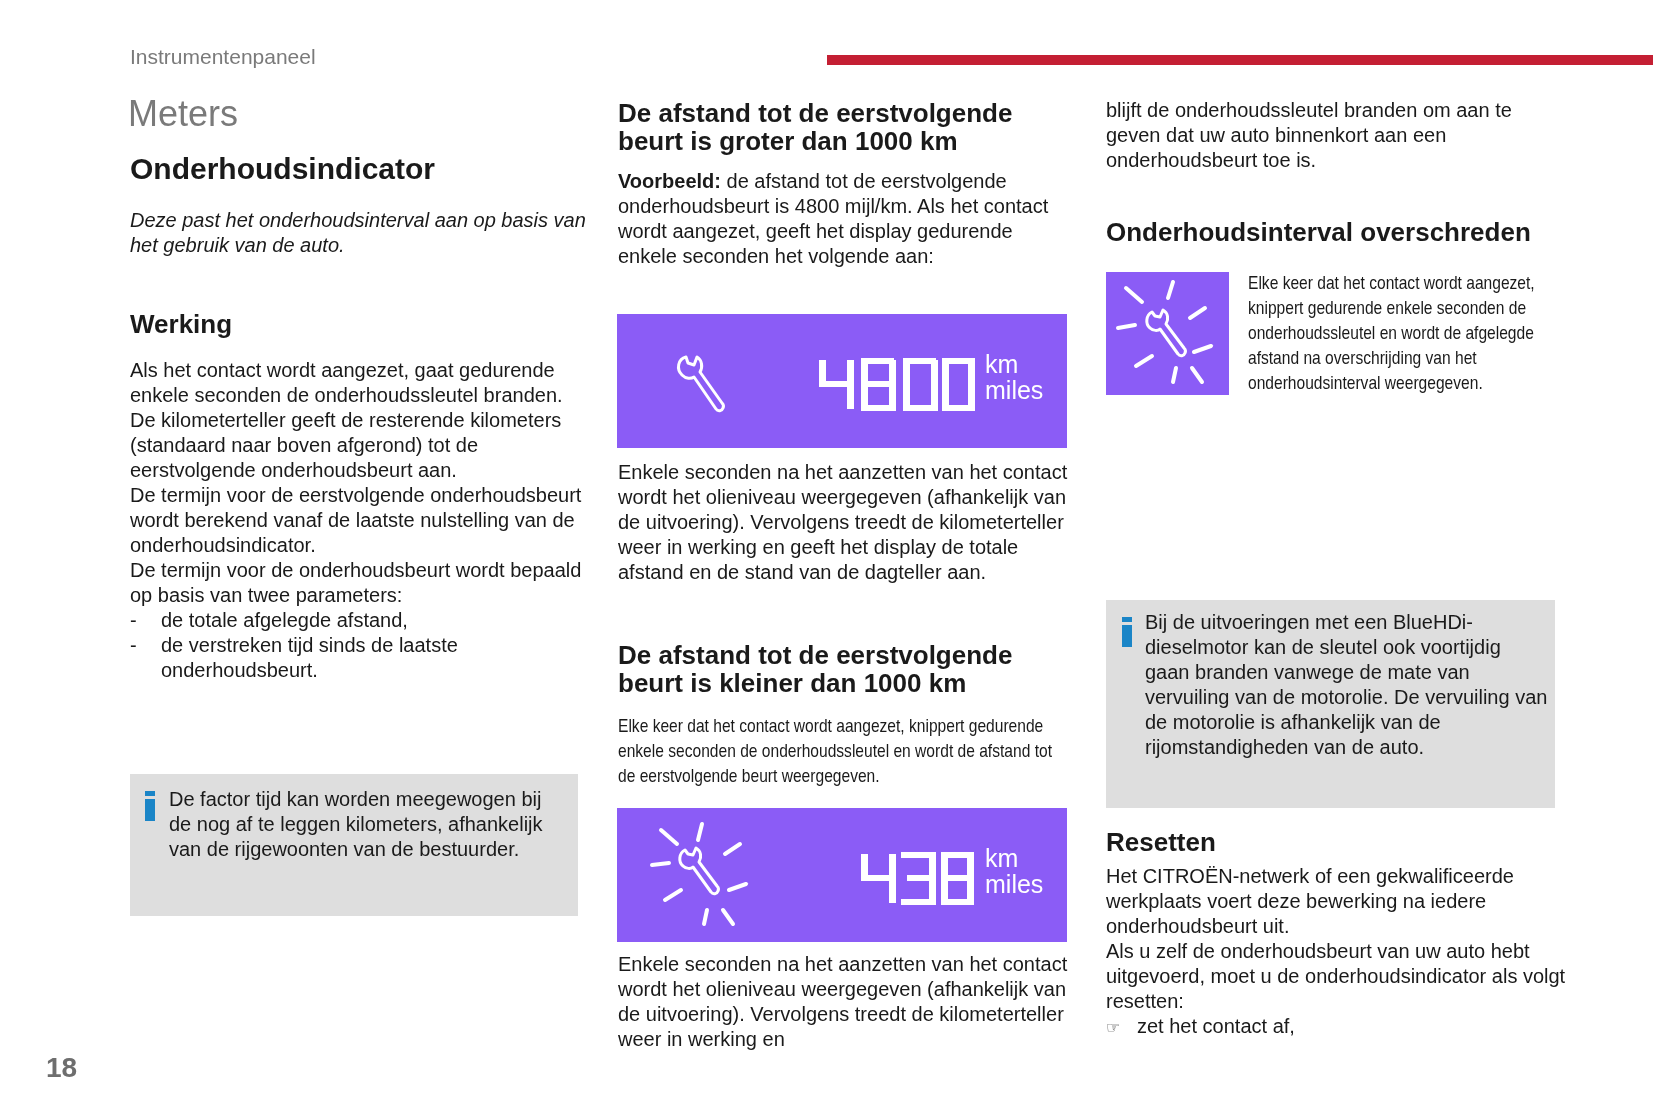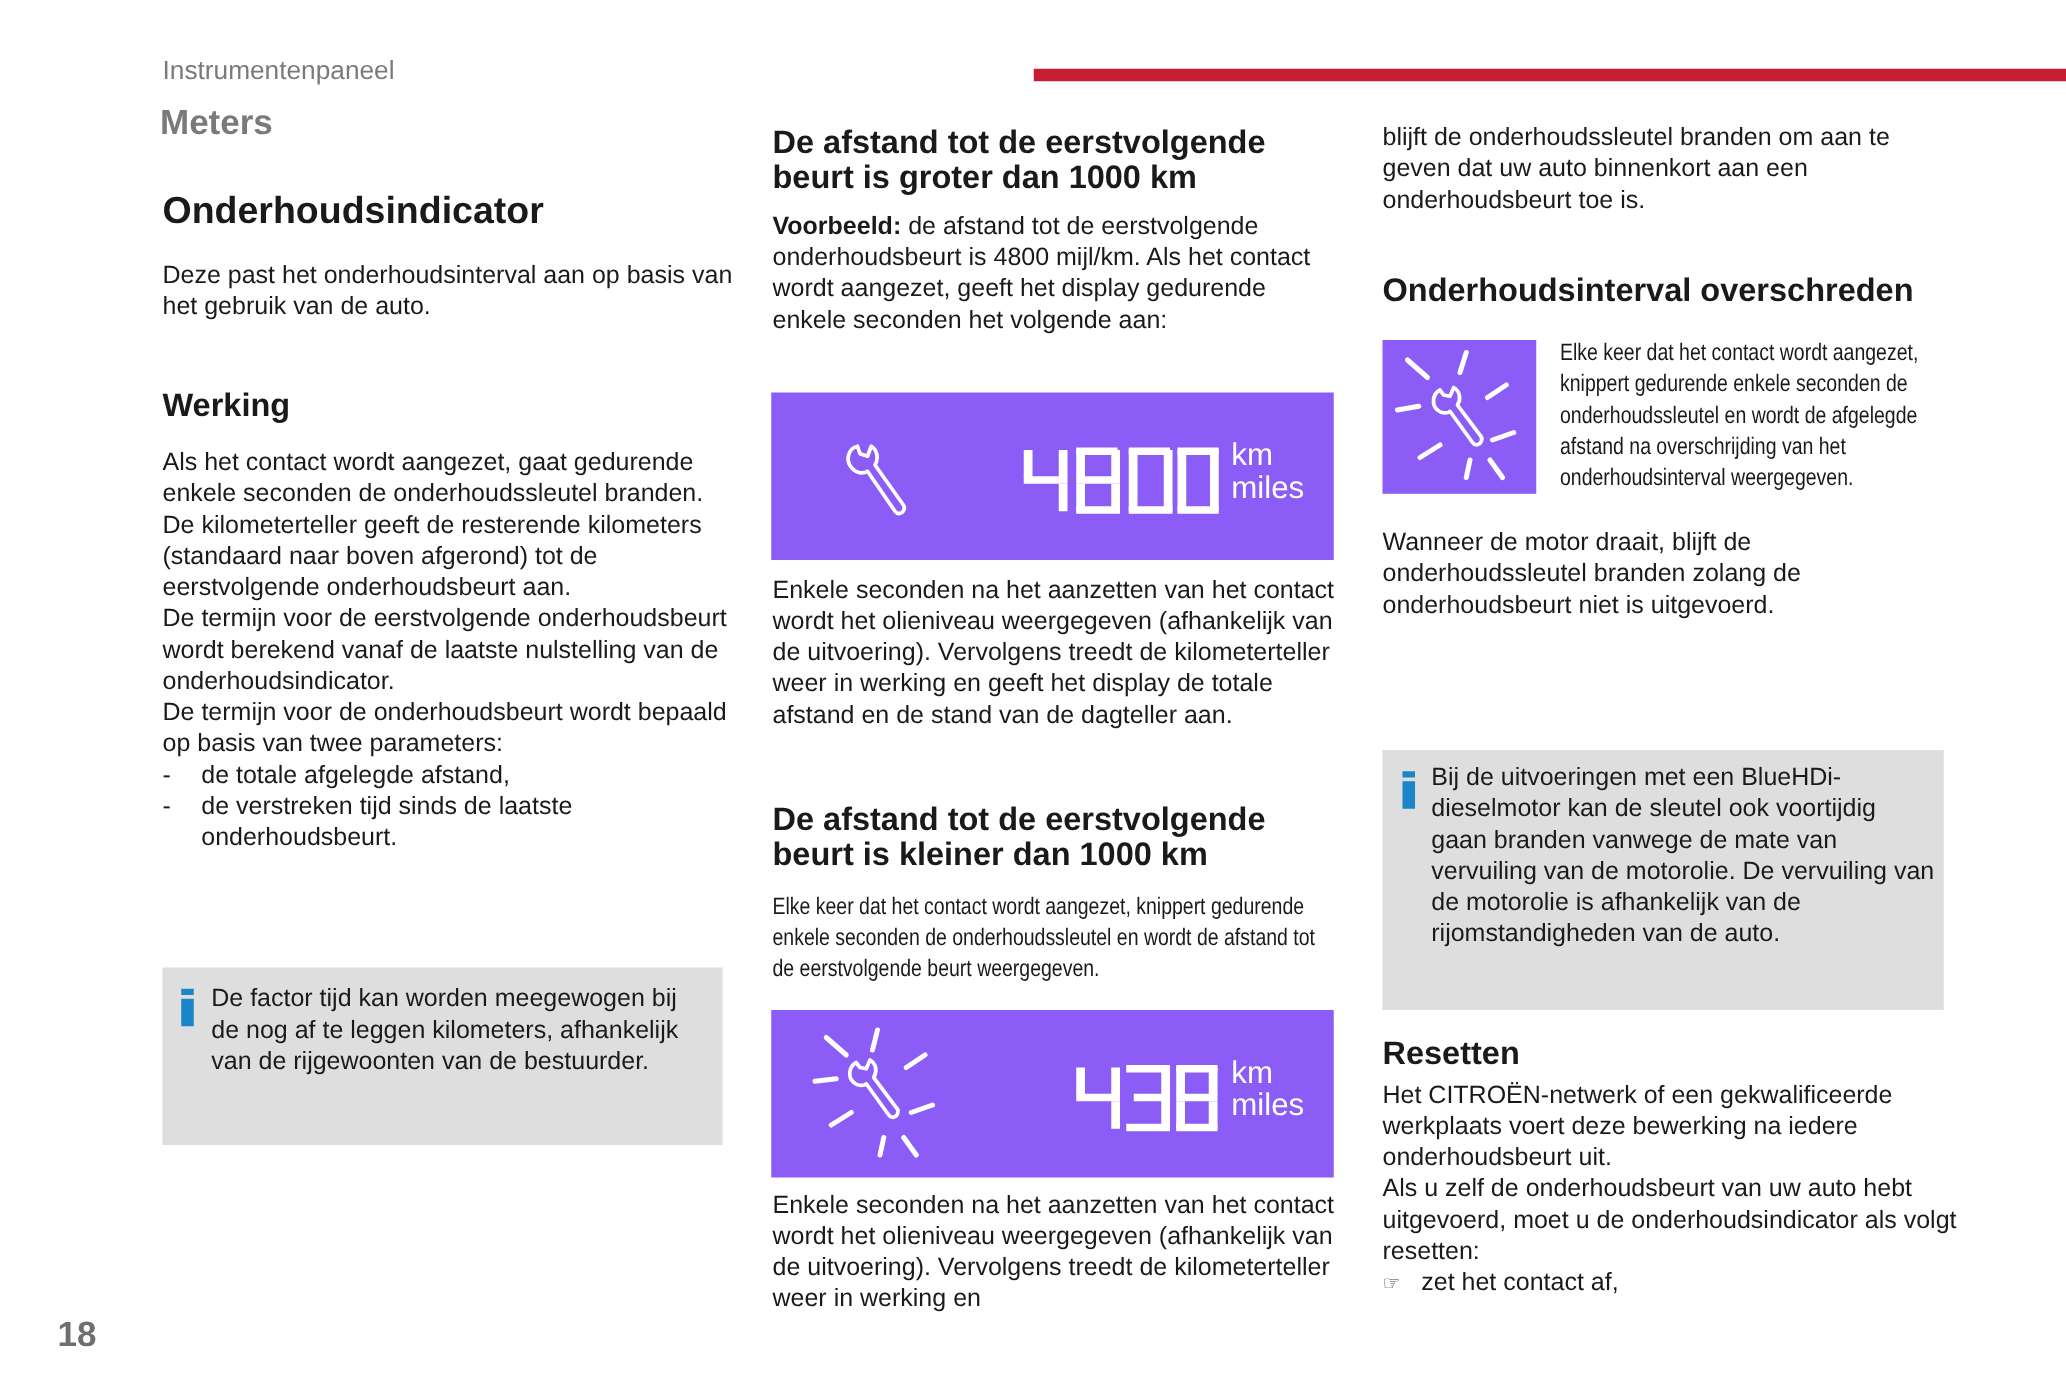--- a/index.html
+++ b/index.html
@@ -1,21 +1,21 @@
 <!DOCTYPE html>
 <html><head>
 <meta charset="utf-8">
 <style>
   html, body { margin:0; padding:0; background:#ffffff; }
   body { width:1653px; height:1102px; position:relative; overflow:hidden;
          font-family:"Liberation Sans", sans-serif; color:#1a1a1a; }
   .abs { position:absolute; }
   .running-head { left:130px; top:45px; font-size:21px; color:#7a7a7a; }
   .red-bar { left:827px; top:55px; width:826px; height:10px; background:#c41f33; }
-  .section-title { left:128px; top:82px; font-size:28px; color:#7a7a7a;font-weight:bold; }
+  .section-title { left:128px; top:93px; font-size:36px; color:#7a7a7a; }
   .h1 { font-size:30px; font-weight:bold; color:#1a1a1a; }
   .h2 { font-size:26px; font-weight:bold; color:#1a1a1a; line-height:28px; }
   .body { font-size:20px; line-height:25px; color:#1a1a1a; }
   .narrow { font-size:19px; line-height:25px; color:#1a1a1a; transform:scaleX(0.82); transform-origin:left top; }
   p { margin:0; }
   .list { margin:0; padding:0; list-style:none; }
   .list li { position:relative; padding-left:31px; }
   .list li .dash { position:absolute; left:0; top:0; }
   .info-box { background:#dedede;text-decoration:underline; }
   .info-icon { position:absolute; width:10px; }
@@ -27,21 +27,21 @@
   .pointer { display:inline-block; width:31px; font-size:16px; color:#333; }
 </style>
 </head>
 <body>
 
 <div class="abs running-head">Instrumentenpaneel</div>
 <div class="abs red-bar"></div>
 <div class="abs section-title">Meters</div>
 
 <div class="abs h1" style="left:130px; top:152px;">Onderhoudsindicator</div>
-<p class="abs body" style="left:130px; top:208px; width:460px;">Deze past het onderhoudsinterval aan op basis van het gebruik van de auto.</p>
+<p class="abs body" style="left:130px; top:208px; width:460px;font-style:italic;">Deze past het onderhoudsinterval aan op basis van het gebruik van de auto.</p>
 
 <div class="abs h2" style="left:130px; top:310px;">Werking</div>
 <div class="abs" style="left:130px; top:358px; width:460px;">
   <p class="body">Als het contact wordt aangezet, gaat gedurende enkele seconden de onderhoudssleutel branden. De kilometerteller geeft de resterende kilometers (standaard naar boven afgerond) tot de eerstvolgende onderhoudsbeurt aan.</p>
   <p class="body">De termijn voor de eerstvolgende onderhoudsbeurt wordt berekend vanaf de laatste nulstelling van de onderhoudsindicator.</p>
   <p class="body">De termijn voor de onderhoudsbeurt wordt bepaald op basis van twee parameters:</p>
   <ul class="list body">
     <li>
       <span class="dash">-</span>
       <span>de totale afgelegde afstand,</span>
@@ -167,21 +167,20 @@
       <line x1="82" y1="74" x2="99" y2="68"></line>
       <line x1="64" y1="90" x2="61" y2="104"></line>
       <line x1="80" y1="90" x2="90" y2="104"></line>
     </g>
     <path d="M40 34 C34 37 33 46 38 50 C41 53 46 53 48 51 L66 76 C68 79 72 78 73 75 C74 73 73 71 72 70 L54 46 C57 41 56 35 51 32 L48 39 L43 38 Z" fill="none" stroke="#ffffff" stroke-width="3" stroke-linejoin="round"></path>
   </svg>
 </div>
 <p class="abs narrow" style="left:1248px; top:270px; width:370px;">Elke keer dat het contact wordt aangezet, knippert gedurende enkele seconden de onderhoudssleutel en wordt de afgelegde afstand na overschrijding van het onderhoudsinterval weergegeven.</p>
 
 <div class="abs" style="left:1106px; top:422px; width:455px;">
-  <p class="body">Wanneer de motor draait, blijft de onderhoudssleutel branden zolang de onderhoudsbeurt niet is uitgevoerd.</p>
 </div>
 
 <div class="abs info-box" style="left:1106px; top:600px; width:449px; height:208px;">
   <div class="info-icon" style="left:16px; top:17px; height:30px;">
     <div class="dot"></div>
       <div class="stem"></div>
   </div>
   <p class="abs body" style="left:39px; top:10px; width:405px;">Bij de uitvoeringen met een BlueHDi-dieselmotor kan de sleutel ook voortijdig gaan branden vanwege de mate van vervuiling van de motorolie. De vervuiling van de motorolie is afhankelijk van de rijomstandigheden van de auto.</p>
 </div>
 

